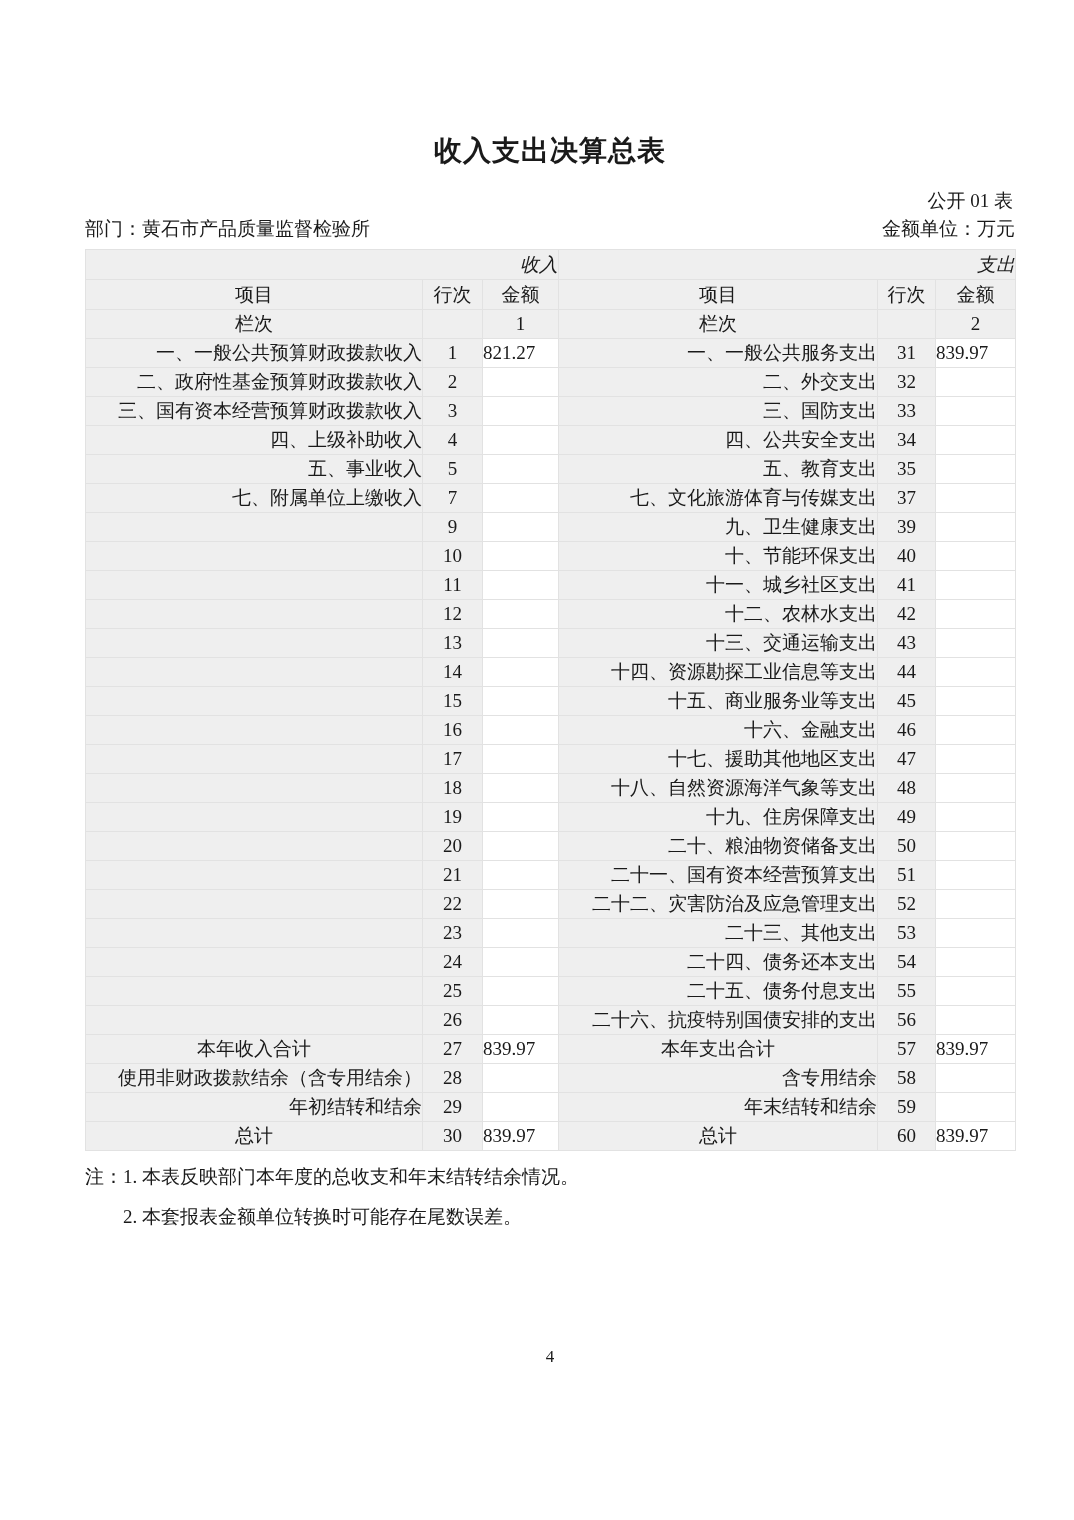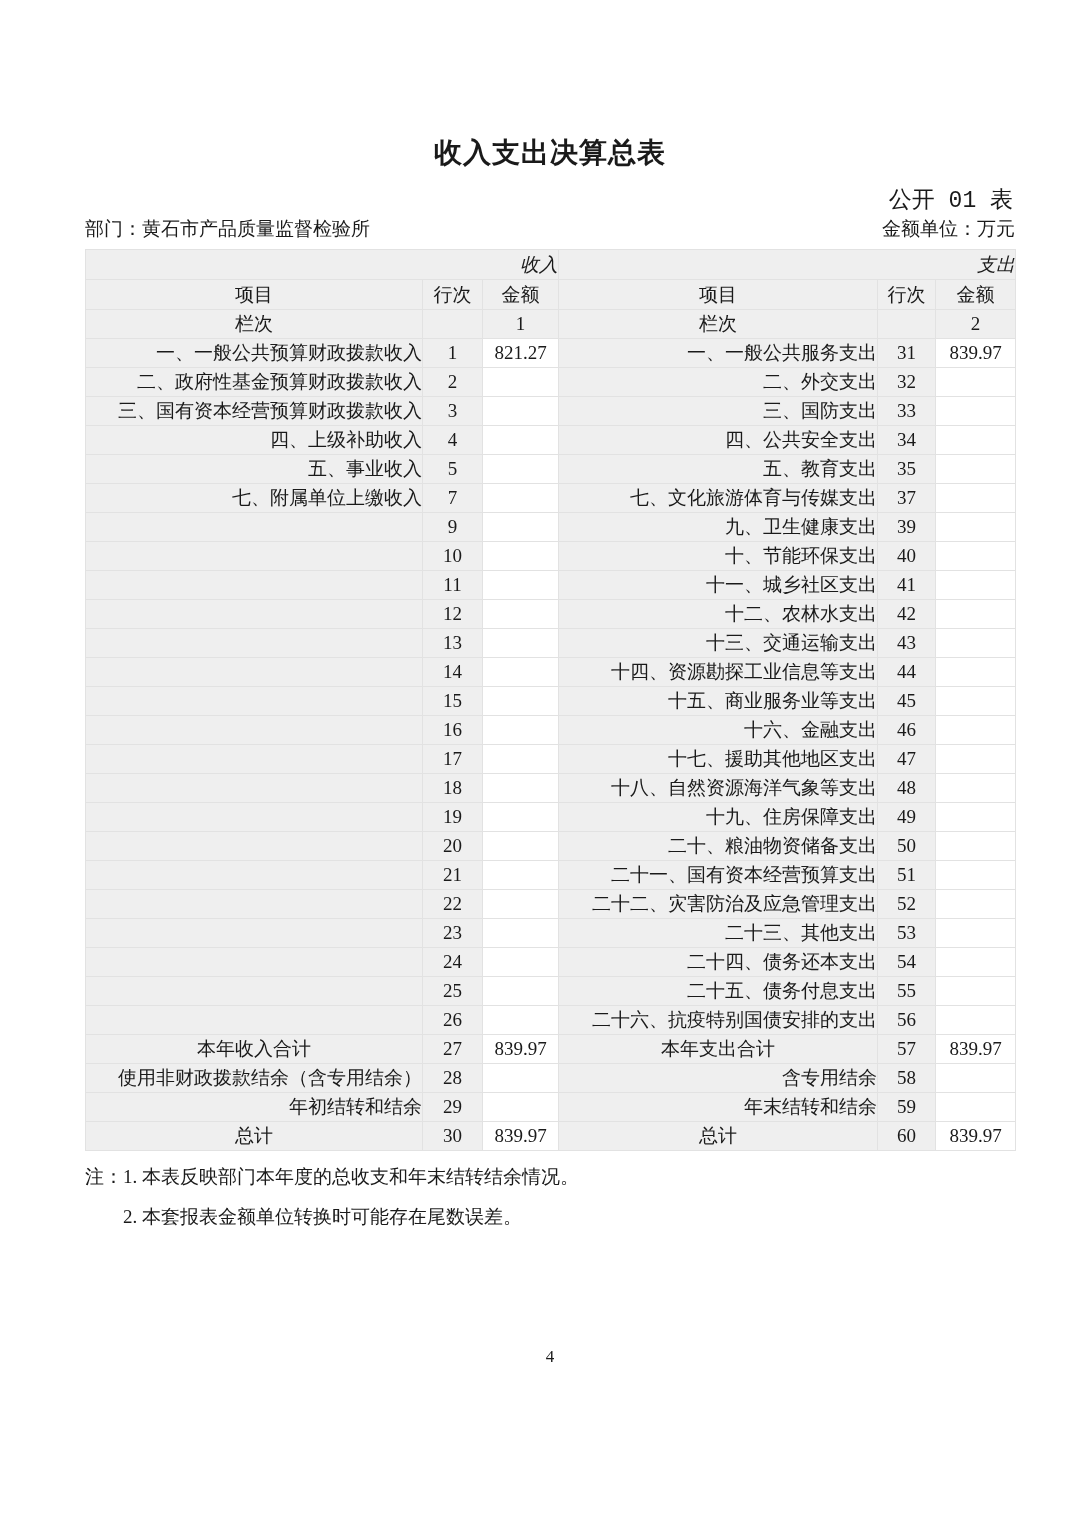--- a/index.html
+++ b/index.html
@@ -11,34 +11,33 @@
     font-family: "Liberation Serif", "DejaVu Serif", serif;
     color: #1a1a1a;
   }
   .page {
     width: 930px;
     margin-left: 85px;
     padding-top: 133px;
   }
   .doc-title {
     margin: 0;
-    font-family: Liberation Serif, serif;
+    font-family: Liberation Mono, monospace;
     font-size: 28px;
     font-weight: bold;
     text-align: center;
     letter-spacing: 1px;
     line-height: 40px;
   }
   .code-line {
     text-align: right;
-    font-size: 23px;
+    font-size: 19px;
     line-height: 24px;
     margin-top: 16px;
     padding-right: 2px;
-    font-family: Liberation Mono, monospace;
   }
   .meta-line {
     display: flex;
     justify-content: space-between;
     font-size: 19px;
     line-height: 26px;
     margin-top: 3px;
     margin-bottom: 7px;
     align-items: center;
   }
@@ -55,21 +54,21 @@
     padding: 0;
     height: 28px;
     line-height: 28px;
     overflow: hidden;
     white-space: nowrap;
   }
   table.summary thead tr.section-hdr th { height: 29px; line-height: 29px; text-align: right; font-style: italic; }
   table.summary thead tr.col-hdr th { height: 29px; line-height: 29px; text-align: center; }
   .c-item { text-align: right; padding-left: 8px; }
   .c-rowno { text-align: center; }
-  .c-amt { background: #ffffff !important; text-align: center; padding-right: 10px; }
+  .c-amt { background: #ffffff !important; text-align: left; padding-right: 10px; }
   .c-lanci-amt { text-align: center; }
   .c-total { text-align: center; font-weight: bold; padding-left: 0; }
   .notes {
     font-size: 19px;
     line-height: 25px;
     margin-top: 13px;
   }
   .note-2 { padding-left: 38px; margin-top: 15px; }
   .page-number {
     text-align: center;

